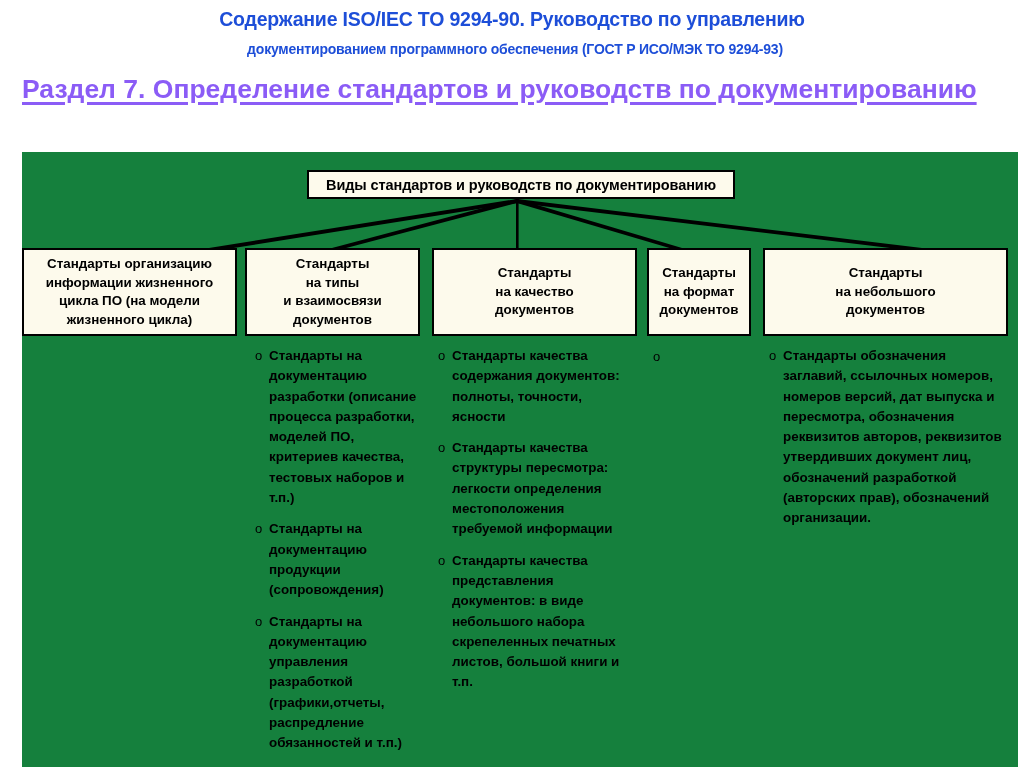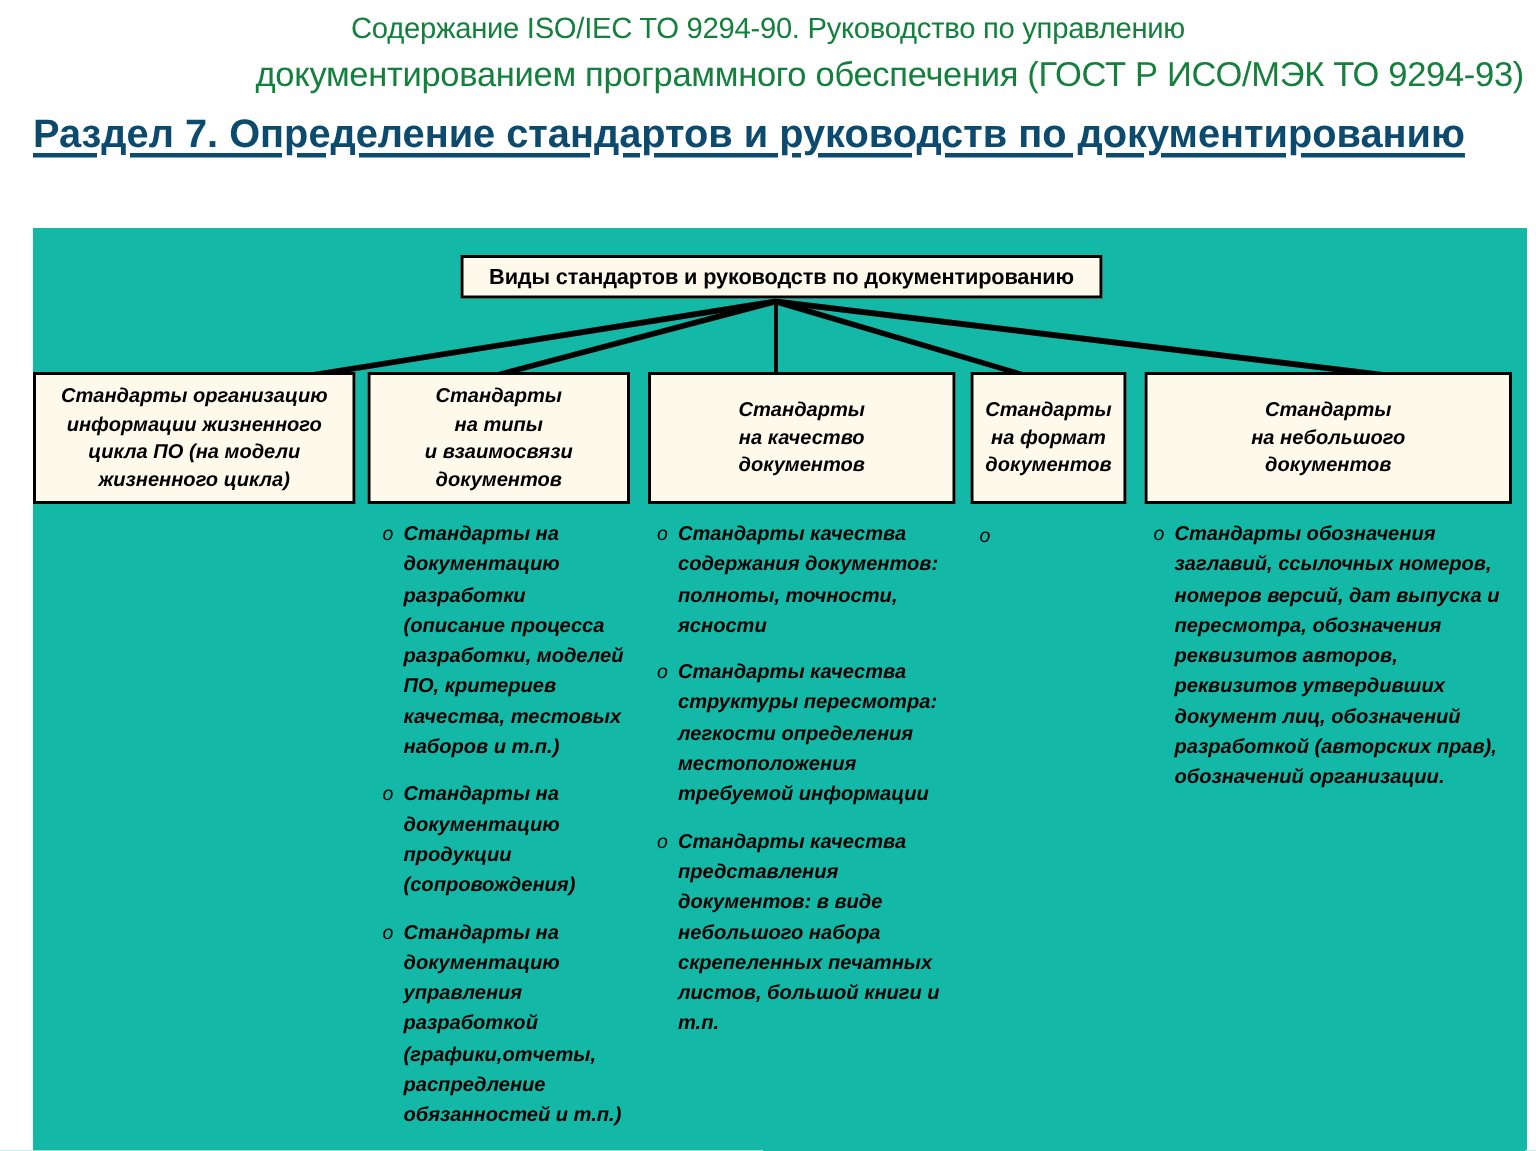--- a/index.html
+++ b/index.html
@@ -17,54 +17,54 @@
     position: relative;
   }
 
   
   .slide-header {
     padding: 4px 8px 0 8px;
     box-sizing: border-box;
   }
   .subtitle-line {
     font-size: 19.5px;
-    font-weight: normal;
+    font-weight: bold;
     line-height: 30px;
     letter-spacing: -0.2px;
-    color: #15803d;
+    color: #1d4ed8;
     text-align: center;
     white-space: nowrap;
   }
   .subtitle-line.l2 {
-    text-align: right;
+    text-align: center;
     padding-left: 6px;
-    font-size: 23px;
+    font-size: 14px;
   }
   .section-title {
     margin-top: 6px;
     padding-left: 14px;
     font-size: 26.5px;
     font-weight: bold;
     line-height: 39px;
-    color: #0c4a6e;
+    color: #8b5cf6;
   }
   .section-title span.u {
     text-decoration: underline;
     text-decoration-thickness: 3px;
     text-underline-offset: 4px;
   }
 
   
   .diagram-panel {
     position: absolute;
     left: 22px;
     top: 152px;
     width: 996px;
     height: 615px;
-    background: #14b8a6;
+    background: #15803d;
     box-sizing: border-box;
   }
 
   
   .connectors {
     position: absolute;
     left: 0;
     top: 0;
     width: 996px;
     height: 200px;
@@ -91,21 +91,20 @@
   }
 
   
   .columns {
     position: absolute;
     left: 0;
     top: 96px;
     width: 996px;
     display: flex;
     align-items: flex-start;
-    font-style: italic;
   }
   .col {
     box-sizing: border-box;
     position: relative;
   }
   .col.c0 { width: 215px; }
   .col.c1 { width: 175px; margin-left: 8px; }
   .col.c2 { width: 205px; margin-left: 12px; }
   .col.c3 { width: 104px; margin-left: 10px; }
   .col.c4 { width: 245px; margin-left: 12px; }

